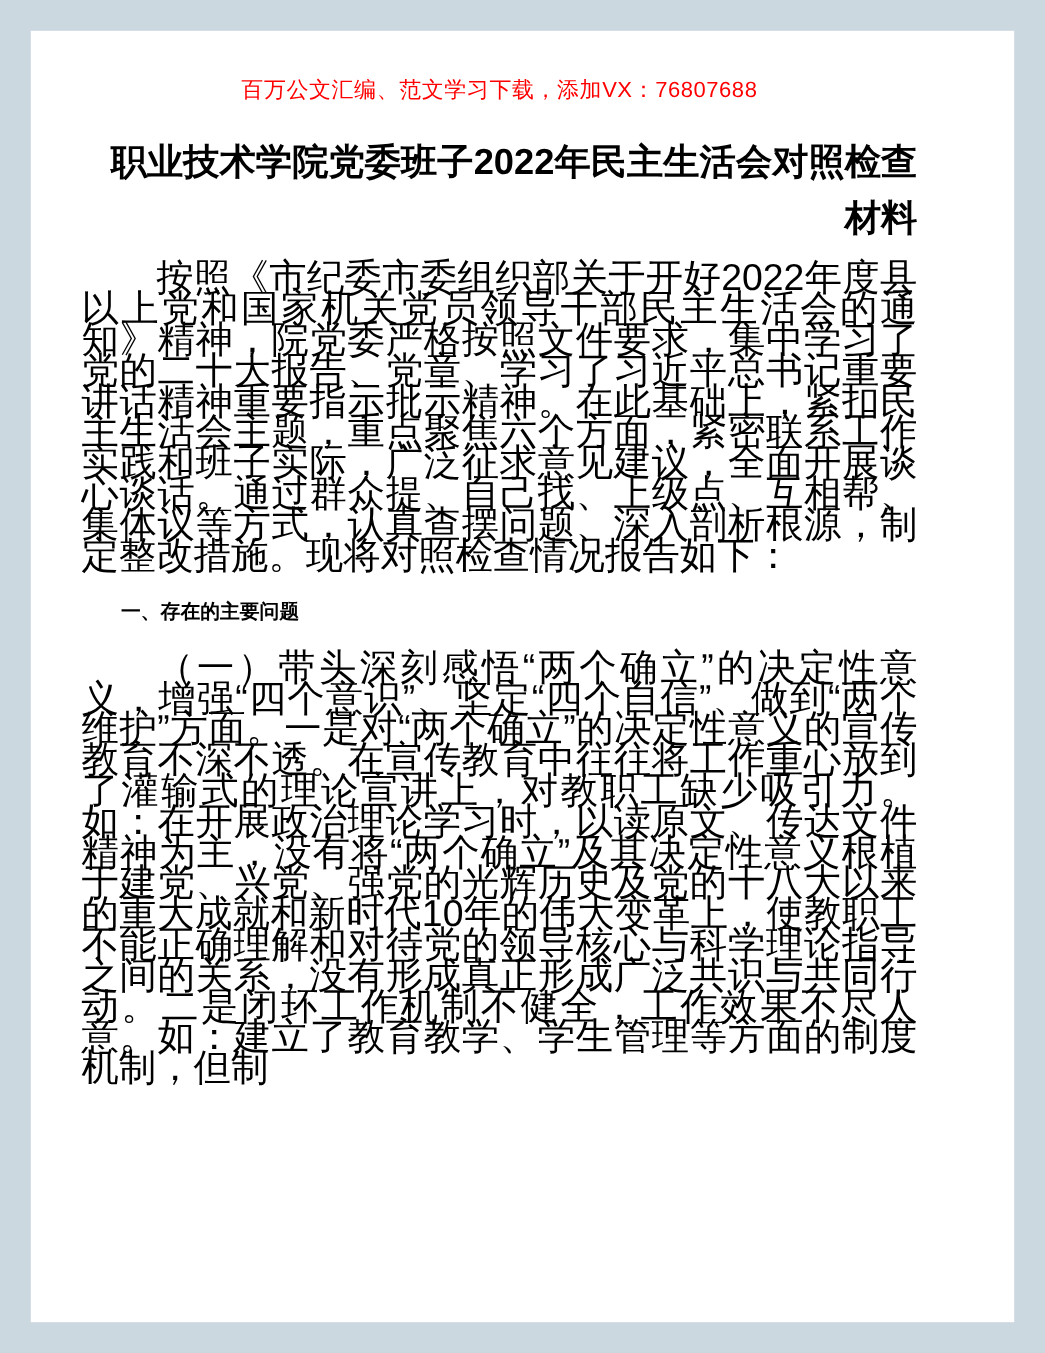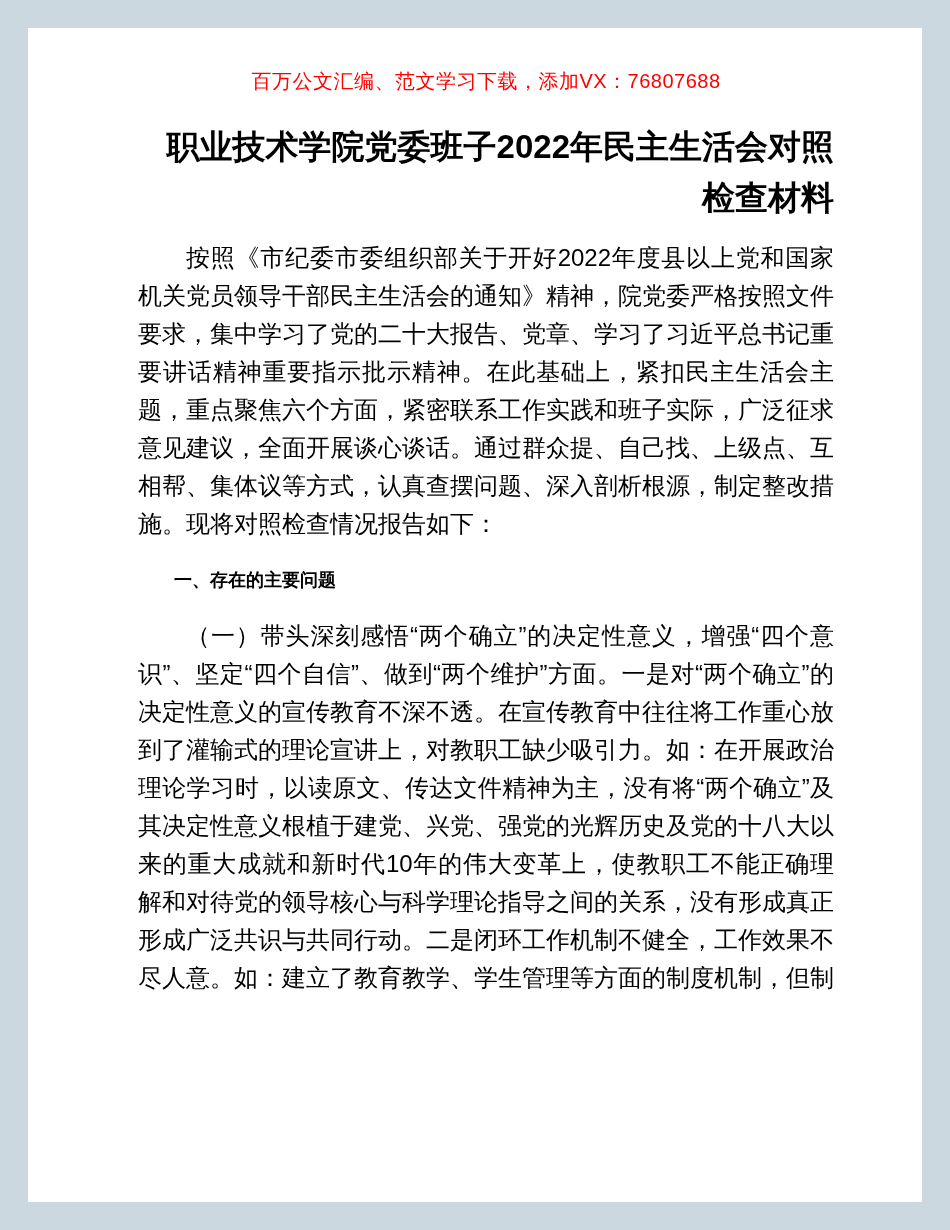--- a/index.html
+++ b/index.html
@@ -12,42 +12,42 @@
     box-sizing: border-box;
     background: var(--frame-background, #ccd8e0);
     padding: 28px;
     font-family: "Liberation Sans", "DejaVu Sans", sans-serif;
   }
   .page {
     background: var(--page-background, #ffffff);
     width: 100%;
     height: 100%;
     box-sizing: border-box;
-    padding: 18px 88px 40px 110px;
+    padding: 18px 88px 40px 46px;
     overflow: hidden;
     color: var(--text, #000000);
   }
   .banner {
     color: var(--banner-red, #ff0000);
     font-size: 20px;
     text-align: center;
     margin: 22px 0 0 0;
     letter-spacing: 0.5px;
   }
   .title {
     font-size: 33px;
     font-weight: 700;
     text-align: right;
     line-height: 1.55;
     margin: 26px 0 16px 0;
     color: var(--text, #000000);
   }
   .para {
-    font-size: 24px;
-    line-height: 38px;
+    font-size: 34px;
+    line-height: 28px;
     text-align: justify;
     text-indent: 2em;
     margin: 6px 0 10px 0;
     word-break: break-all;
   }
   .heading {
     font-size: 18px;
     line-height: 46px;
     font-weight: 700;
     text-indent: 2em;

